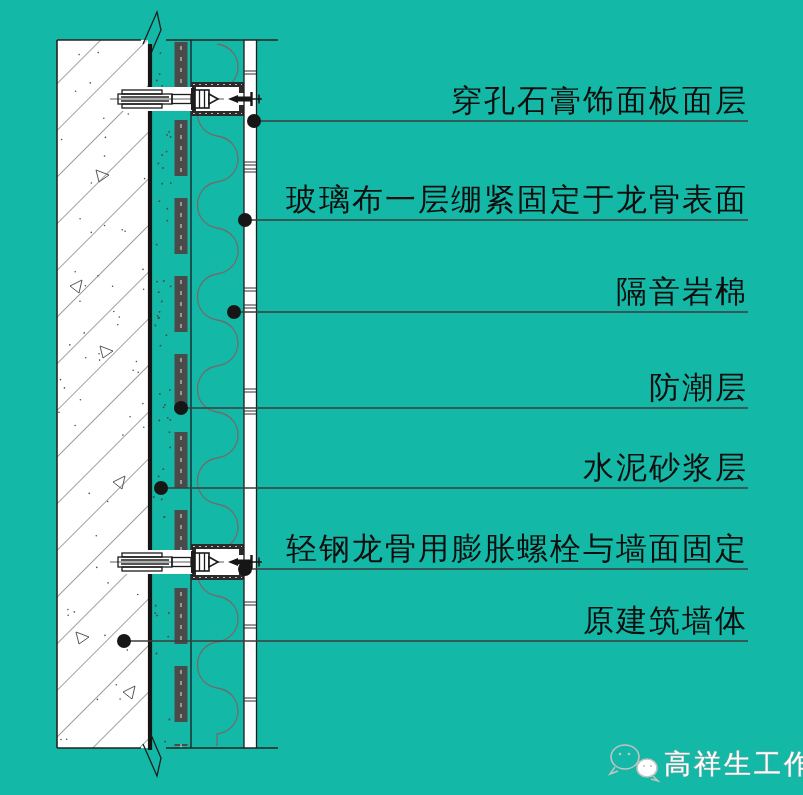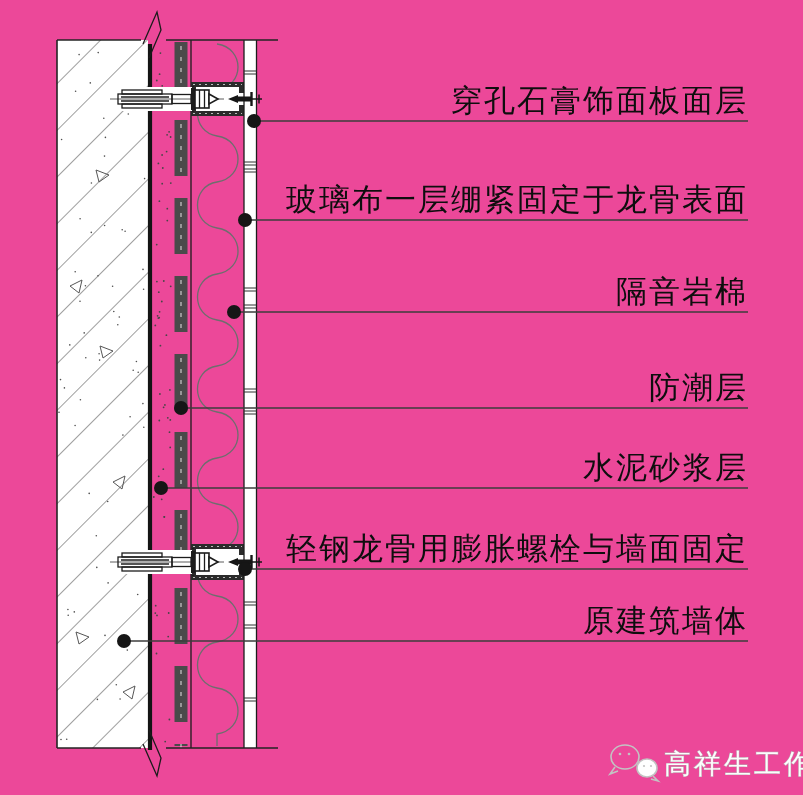--- a/index.html
+++ b/index.html
@@ -1,16 +1,16 @@
 <!DOCTYPE html>
 <html><head>
 <meta charset="utf-8">
 <style>
   html,body{margin:0;padding:0;background:#fff;}
-  .stage{position:relative;width:803px;height:795px;background:#ec4899;overflow:hidden;
+  .stage{position:relative;width:803px;height:795px;background:#14b8a6;overflow:hidden;
          font-family:"Liberation Serif","DejaVu Serif",serif;}
   svg{display:block;}
   .ol{fill:none;stroke:#1c1c1c;stroke-width:1.3;}
   .ol2{fill:#ffffff;stroke:#1c1c1c;stroke-width:1.6;}
   .thin{stroke:#4a4a4a;stroke-width:0.9;}
   .bound{stroke:#232323;stroke-width:1.6;fill:none;}
   .leader{stroke:#3c3c3c;stroke-width:1.3;}
   .dot{fill:#161616;}
   .callout-label{font-family:"Liberation Serif","DejaVu Serif",serif;font-size:31px;
                  letter-spacing:2px;fill:#0e0e0e;}

